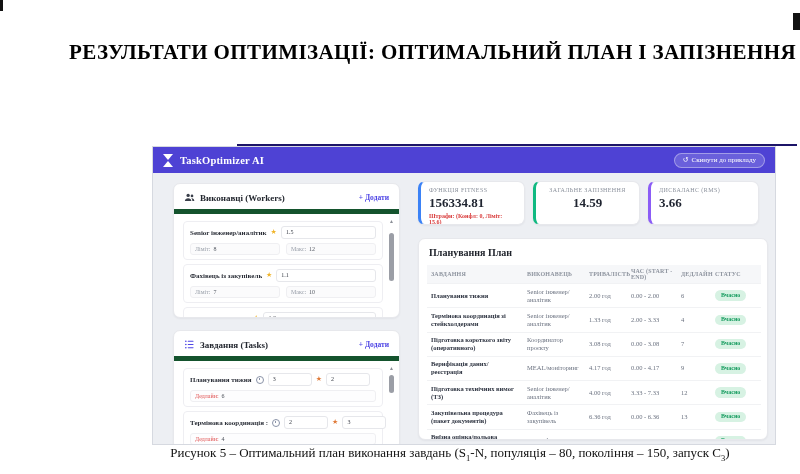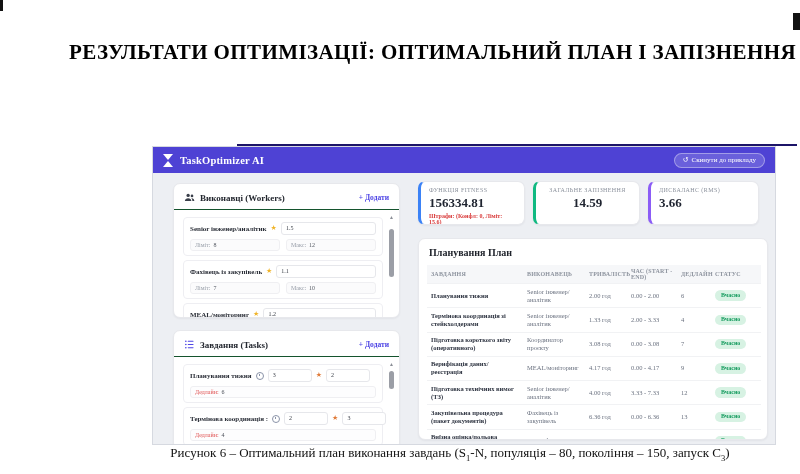--- a/index.html
+++ b/index.html
@@ -34,21 +34,21 @@
   .card{position:absolute;background:#fff;border:1px solid #e7e8ec;border-radius:7px;
        box-shadow:0 1px 2px rgba(20,24,40,.05);box-sizing:border-box;overflow:hidden;}
   
   .stat{padding:5px 8px;border-left:3px solid #999;}
   .stat-blue{border-left-color:#3b82f6;} .stat-green{border-left-color:#10b981;text-align:center;}
   .stat-purple{border-left-color:#8b5cf6;}
   .stat-label{font-size:6px;color:#8b919c;letter-spacing:.4px;text-transform:uppercase;}
   .stat-value{font-size:13px;font-weight:bold;color:#1f2430;margin-top:2px;}
   .stat-sub{font-size:6px;color:#d93b3b;font-weight:bold;margin-top:2px;}
   
-  .panel-head{display:flex;align-items:center;gap:5px;padding:8px 10px 6px;border-bottom:1px solid #14532d;}
+  .panel-head{display:flex;align-items:center;gap:5px;padding:8px 10px 6px;border-bottom:5px solid #14532d;}
   .panel-title{font-size:9px;font-weight:bold;color:#23272f;}
   .add-link{margin-left:auto;color:#4f46e5;font-size:7.5px;font-weight:bold;cursor:pointer;}
   .rows-wrap{position:relative;padding:3px 16px 3px 9px;}
   .sub-row{border:1px solid #eeeef2;border-radius:4px;background:#fff;padding:4px 6px;margin:4px 0;}
   .row-line1{display:flex;align-items:center;gap:4px;}
   .row-name{font-size:7px;font-weight:bold;color:#2b2f38;white-space:nowrap;}
   .star{color:#f0b429;font-size:7px;line-height:1;}
   .star.orange{color:#e07b39;}
   .clock{width:6px;height:6px;border:1px solid #8a93a8;border-radius:50%;position:relative;flex:none;}
   .clock:after{content:"";position:absolute;left:2px;top:1px;width:1px;height:2px;background:#8a93a8;}
@@ -301,16 +301,16 @@
     <td><span class="badge">Вчасно</span></td>
   </tr>
 
 </tbody>
       </table>
     </div>
 
   </div>
 
   <div class="doc-caption">
-    <span>Рисунок 6 – Оптимальний план виконання завдань (S</span><sub>1</sub><span>-N, популяція – 80, покоління – 150, запуск C</span><sub>3</sub><span>)</span>
+    <span>Рисунок 5 – Оптимальний план виконання завдань (S</span><sub>1</sub><span>-N, популяція – 80, покоління – 150, запуск C</span><sub>3</sub><span>)</span>
   </div>
 
 </div>
 
 </body></html>

